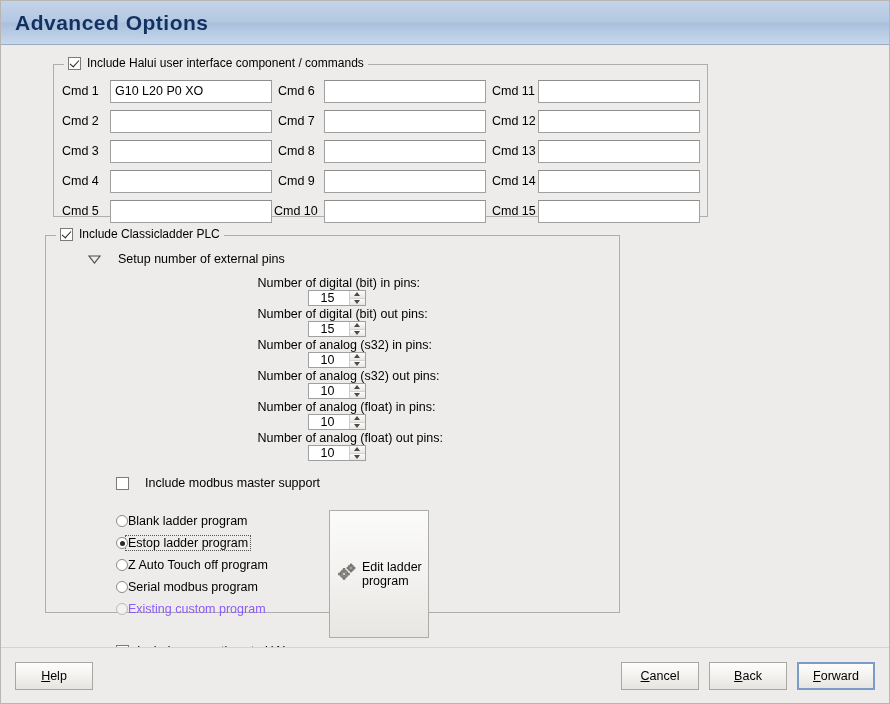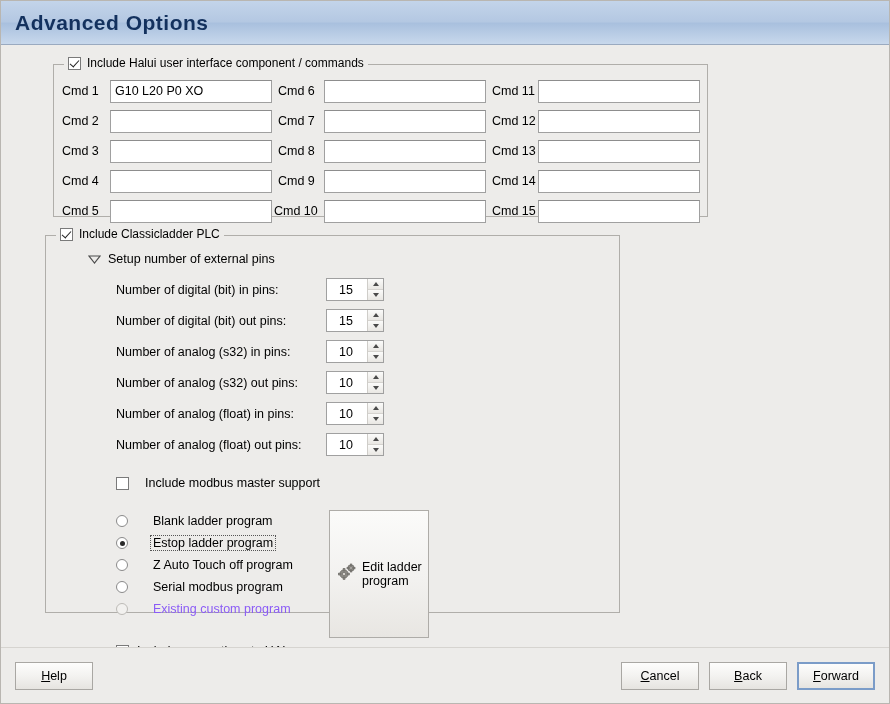--- a/index.html
+++ b/index.html
@@ -166,35 +166,36 @@
     width: 575px;
     height: 378px;
   }
   .plc-inner {
     padding: 14px 10px 8px 18px;
     box-sizing: border-box;
   }
   .expander-row {
     display: flex;
     align-items: center;
-    gap: 7px;
+    gap: 17px;
     margin: 2px 0 10px 24px;
   }
   .tri-outline {
     width: 13px;
     height: 9px;
     position: relative;
   }
   .tri-outline svg { display: block; }
 
   .pin-row {
     display: flex;
     align-items: center;
     margin: 0 0 4px 0;
     height: 27px;
+    flex-direction: column;
   }
   .pin-label {
     width: 262px;
     padding-left: 52px;
     box-sizing: border-box;
     font-size: 12.5px;
   }
   .spin {
     display: flex;
     width: 58px;
@@ -251,21 +252,21 @@
     margin-top: 20px;
   }
   .radio-col {
     width: 265px;
     padding-left: 52px;
     box-sizing: border-box;
   }
   .opt-row {
     display: flex;
     align-items: center;
-    gap: 25px;
+    gap: 0;
     height: 22px;
   }
   .opt-row .lbl { font-size: 12.5px; }
   .opt-row .lbl.focus {
     border: 1px dotted #555;
     padding: 0 2px;
     margin: 8px -3px;
   }
   .opt-row .lbl.dim { color: #8b5cf6; }
 

